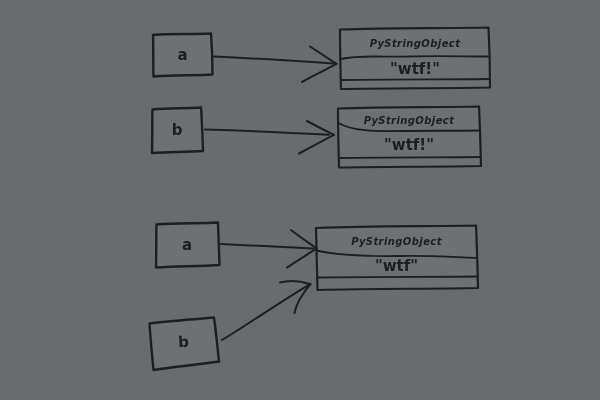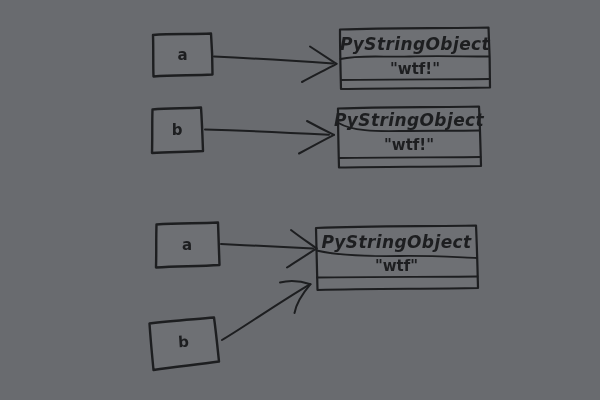--- a/index.html
+++ b/index.html
@@ -37,21 +37,21 @@
     justify-content: center;
     color: var(--ink, #1d1e20);
     white-space: nowrap;
     pointer-events: none;
   }
   .var-label {
     font-size: 15px;
     font-weight: 700;
   }
   .obj-header {
-    font-size: 17px;
+    font-size: 10px;
     font-weight: 700;
     font-style: italic;
     letter-spacing: 0.4px;
   }
   .obj-value {
     font-size: 15px;
     font-weight: 700;
   }
 
   

